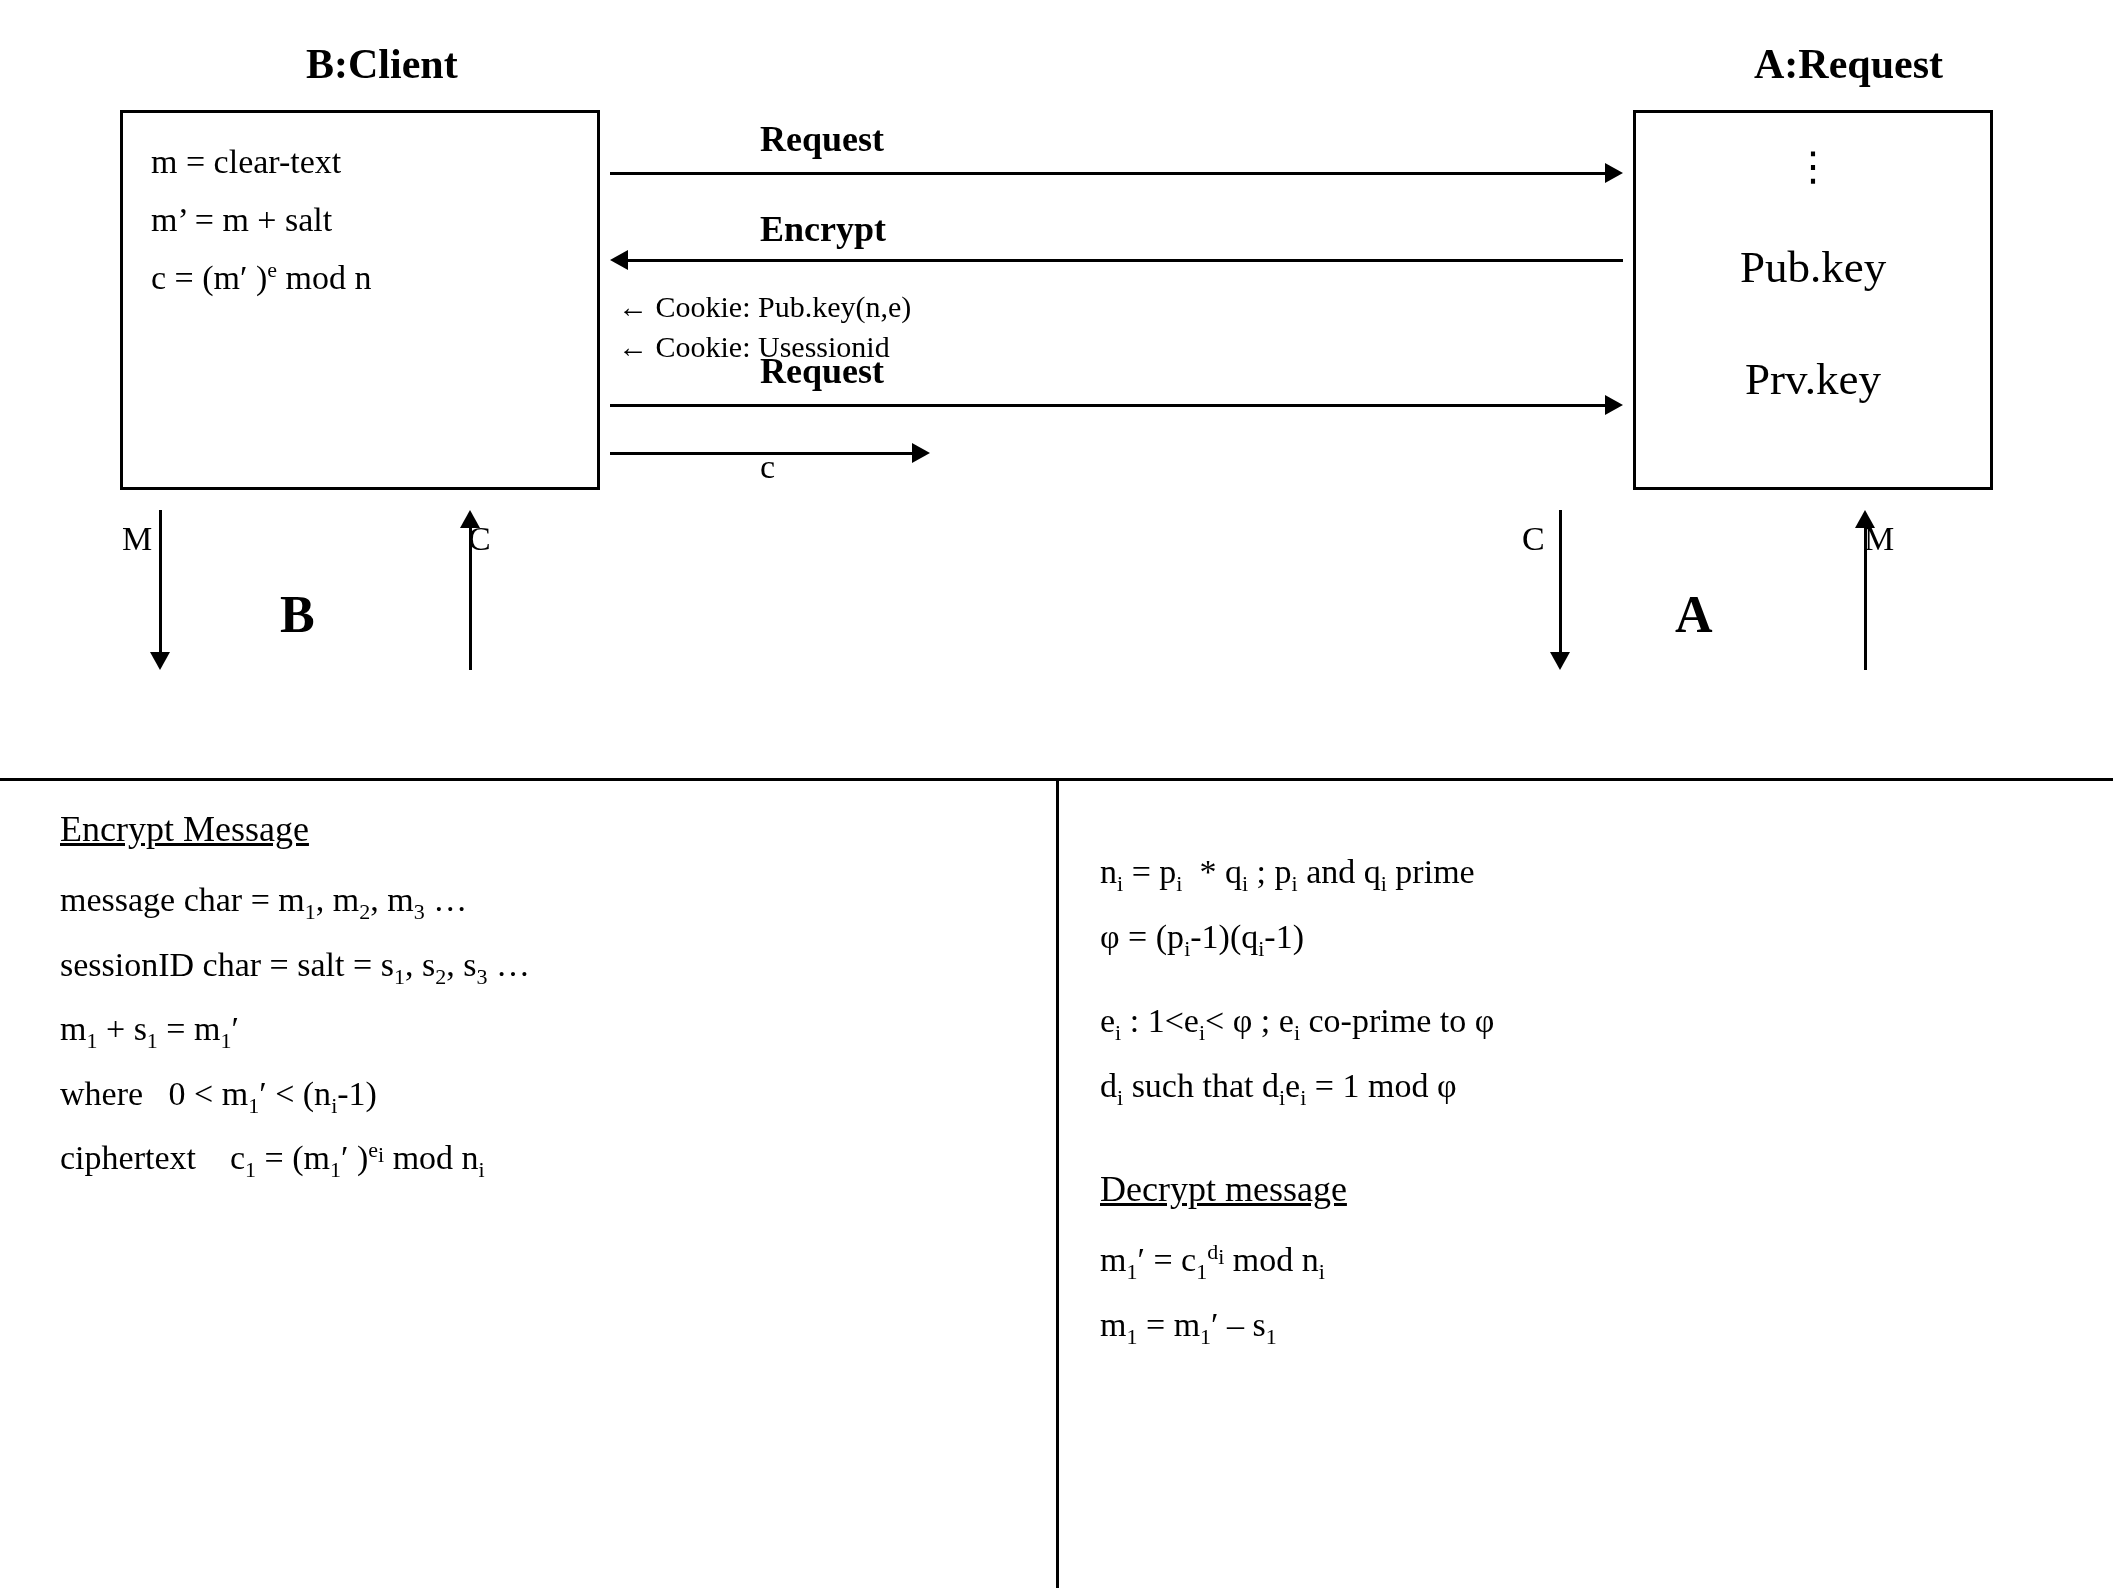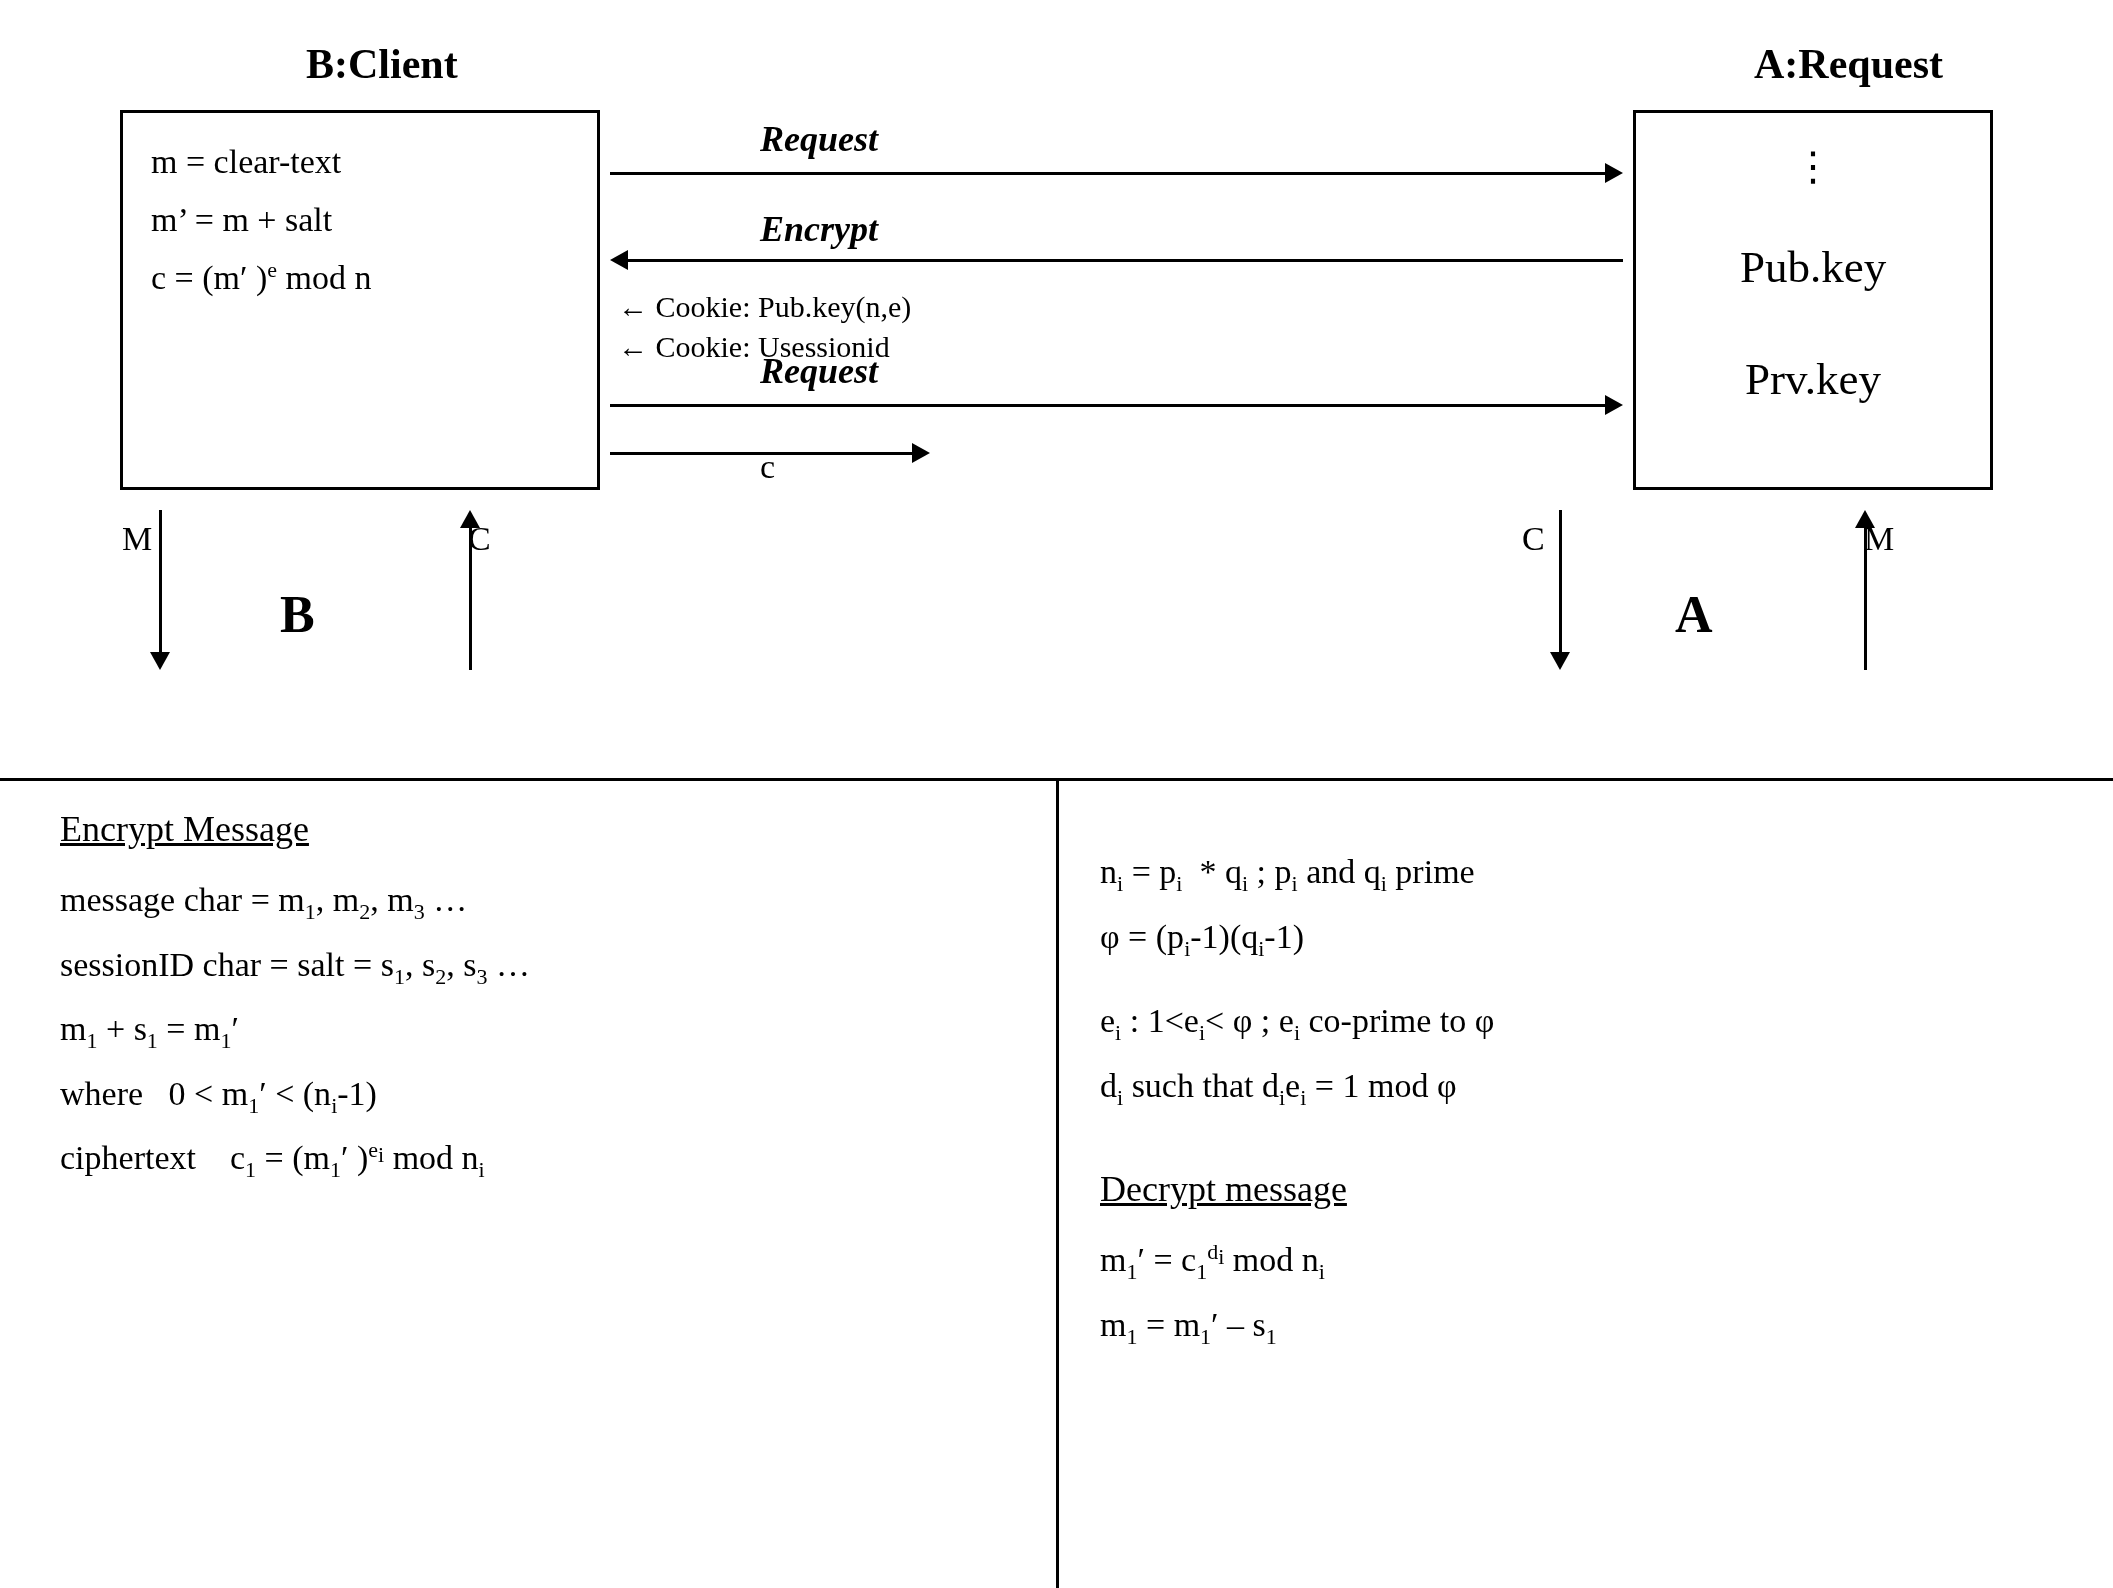--- a/index.html
+++ b/index.html
@@ -65,21 +65,20 @@
     .box-text-a {
       font-size: 45px;
       line-height: 1.6;
       text-align: center;
       margin-top: 40px;
     }
 
     .arrow-label {
       position: absolute;
       font-size: 36px;
-      font-style: italic;
       font-weight: bold;
     }
 
     .bottom-left {
       position: absolute;
       top: 30px;
       left: 60px;
       width: calc(50% - 90px);
     }
 

